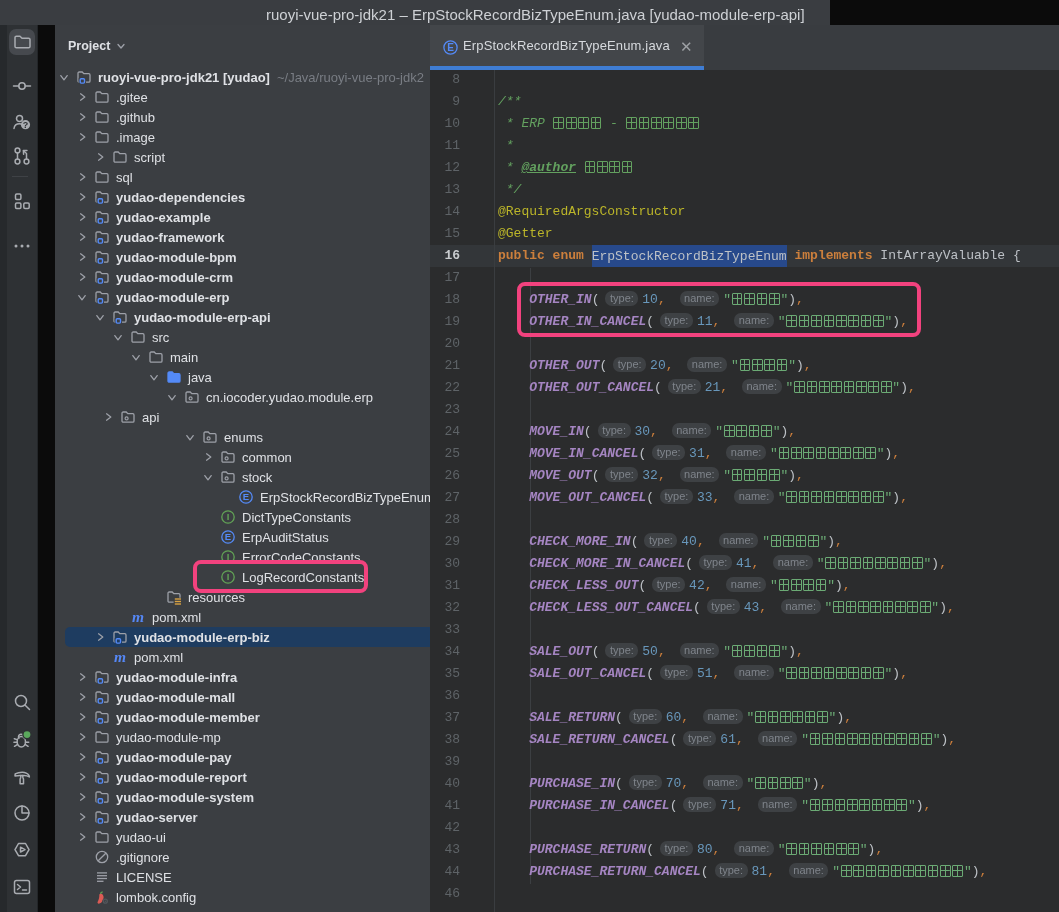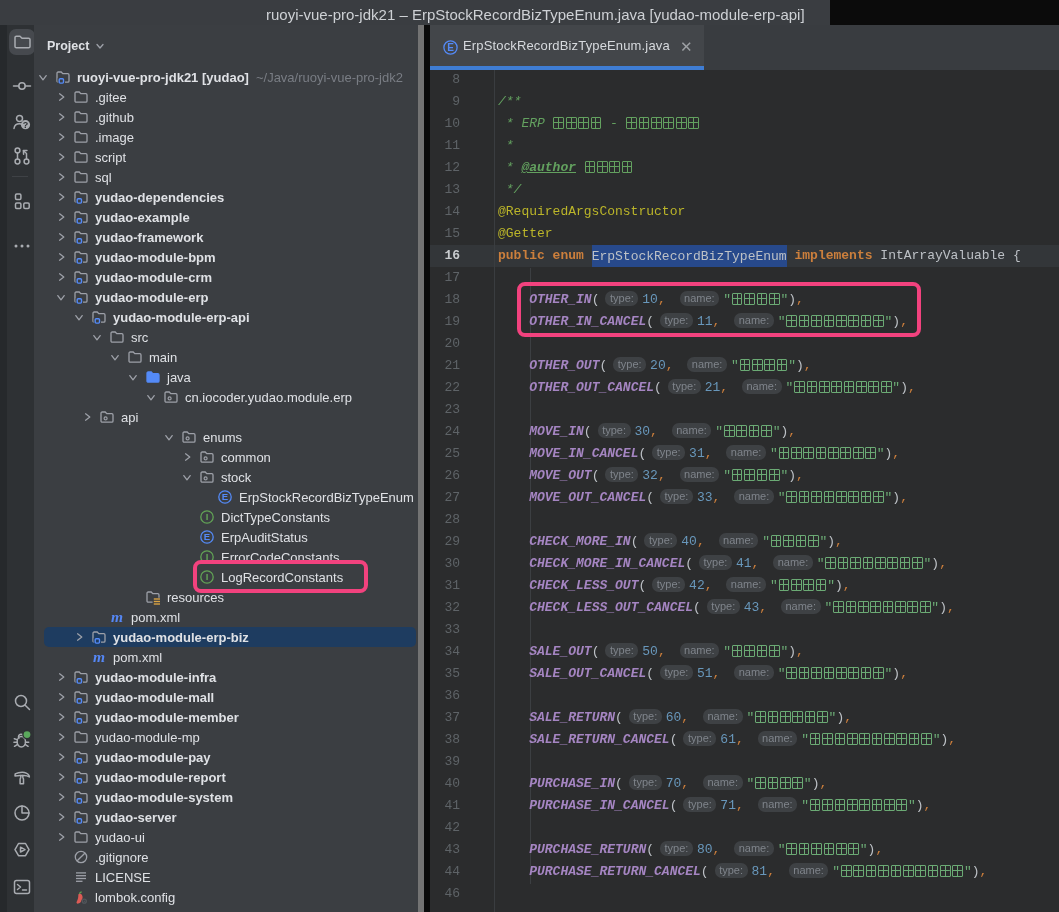--- a/index.html
+++ b/index.html
@@ -8,21 +8,21 @@
 #title{position:absolute;left:0;top:0;width:830px;height:25px;background:#3a3d41;}
 #title span{position:absolute;left:266px;top:6px;font-size:15px;color:#ced1d5;}
 #blackTR{position:absolute;left:830px;top:0;width:229px;height:25px;background:#0b0b0b;}
 
 #strip{position:absolute;left:0;top:25px;width:38px;height:887px;background:#2e3134;border-right:1px solid #232629;}
 #strip .dkl{position:absolute;left:0;top:0;width:7px;height:887px;background:#26292c;}
 .sic{position:absolute;left:9px;width:26px;height:26px;display:flex;align-items:center;justify-content:center;}
 .sel-ic{background:#46494e;border-radius:7px;}
 #stripsep{position:absolute;left:12px;top:151px;width:16px;height:1px;background:#3f4246;}
 
-#panel{position:absolute;left:34px;top:25px;width:390px;height:887px;background:#3b3e42;border-right:6px solid #737373;overflow:hidden;}
+#panel{position:absolute;left:55px;top:25px;width:390px;height:887px;background:#3b3e42;border-right:6px solid #737373;overflow:hidden;}
 #phead{position:absolute;left:13px;top:14px;font-size:12.5px;font-weight:600;color:#dfe1e5;display:flex;align-items:center;}
 #tree{position:absolute;left:-39px;top:42px;width:429px;}
 .row{position:relative;height:20px;display:flex;align-items:center;font-size:13px;color:#dfe1e5;white-space:nowrap;}
 .row .chv{width:16px;height:16px;flex:0 0 16px;display:flex;align-items:center;justify-content:center;}
 .row .ico{width:16px;height:16px;flex:0 0 16px;margin-left:4px;display:flex;align-items:center;justify-content:center;}
 .row .lb{margin-left:6px;}
 .row .b{font-weight:700;}
 .row .path{color:#797d84;font-weight:400;margin-left:7px;}
 .rowsel{position:absolute;left:49px;top:0;width:372px;height:20px;background:#1e3c60;border-radius:5px;}
 .row>span{position:relative;}
@@ -228,21 +228,21 @@
               <path d="M6.6 4.8 10.8 8l-4.2 3.2" stroke="#9da0a8" stroke-width="1.3" stroke-linecap="round" stroke-linejoin="round" fill="none"></path>
             </svg>
           </span>
           <span class="ico">
             <svg width="16" height="16" viewBox="0 0 16 16" fill="none">
               <path d="M2 4.2c0-.7.5-1.2 1.2-1.2h3l1.6 1.7h5c.7 0 1.2.5 1.2 1.2v6c0 .7-.5 1.2-1.2 1.2H3.2c-.7 0-1.2-.5-1.2-1.2z" stroke="#9da0a8" stroke-width="1.3"></path>
             </svg>
           </span>
           <span class="lb ">.image</span>
         </div>
-<div class="row" style="padding-left:58px">
+<div class="row" style="padding-left:76px">
           <span class="chv">
             <svg width="16" height="16" viewBox="0 0 16 16" fill="none">
               <path d="M6.6 4.8 10.8 8l-4.2 3.2" stroke="#9da0a8" stroke-width="1.3" stroke-linecap="round" stroke-linejoin="round" fill="none"></path>
             </svg>
           </span>
           <span class="ico">
             <svg width="16" height="16" viewBox="0 0 16 16" fill="none">
               <path d="M2 4.2c0-.7.5-1.2 1.2-1.2h3l1.6 1.7h5c.7 0 1.2.5 1.2 1.2v6c0 .7-.5 1.2-1.2 1.2H3.2c-.7 0-1.2-.5-1.2-1.2z" stroke="#9da0a8" stroke-width="1.3"></path>
             </svg>
           </span>

